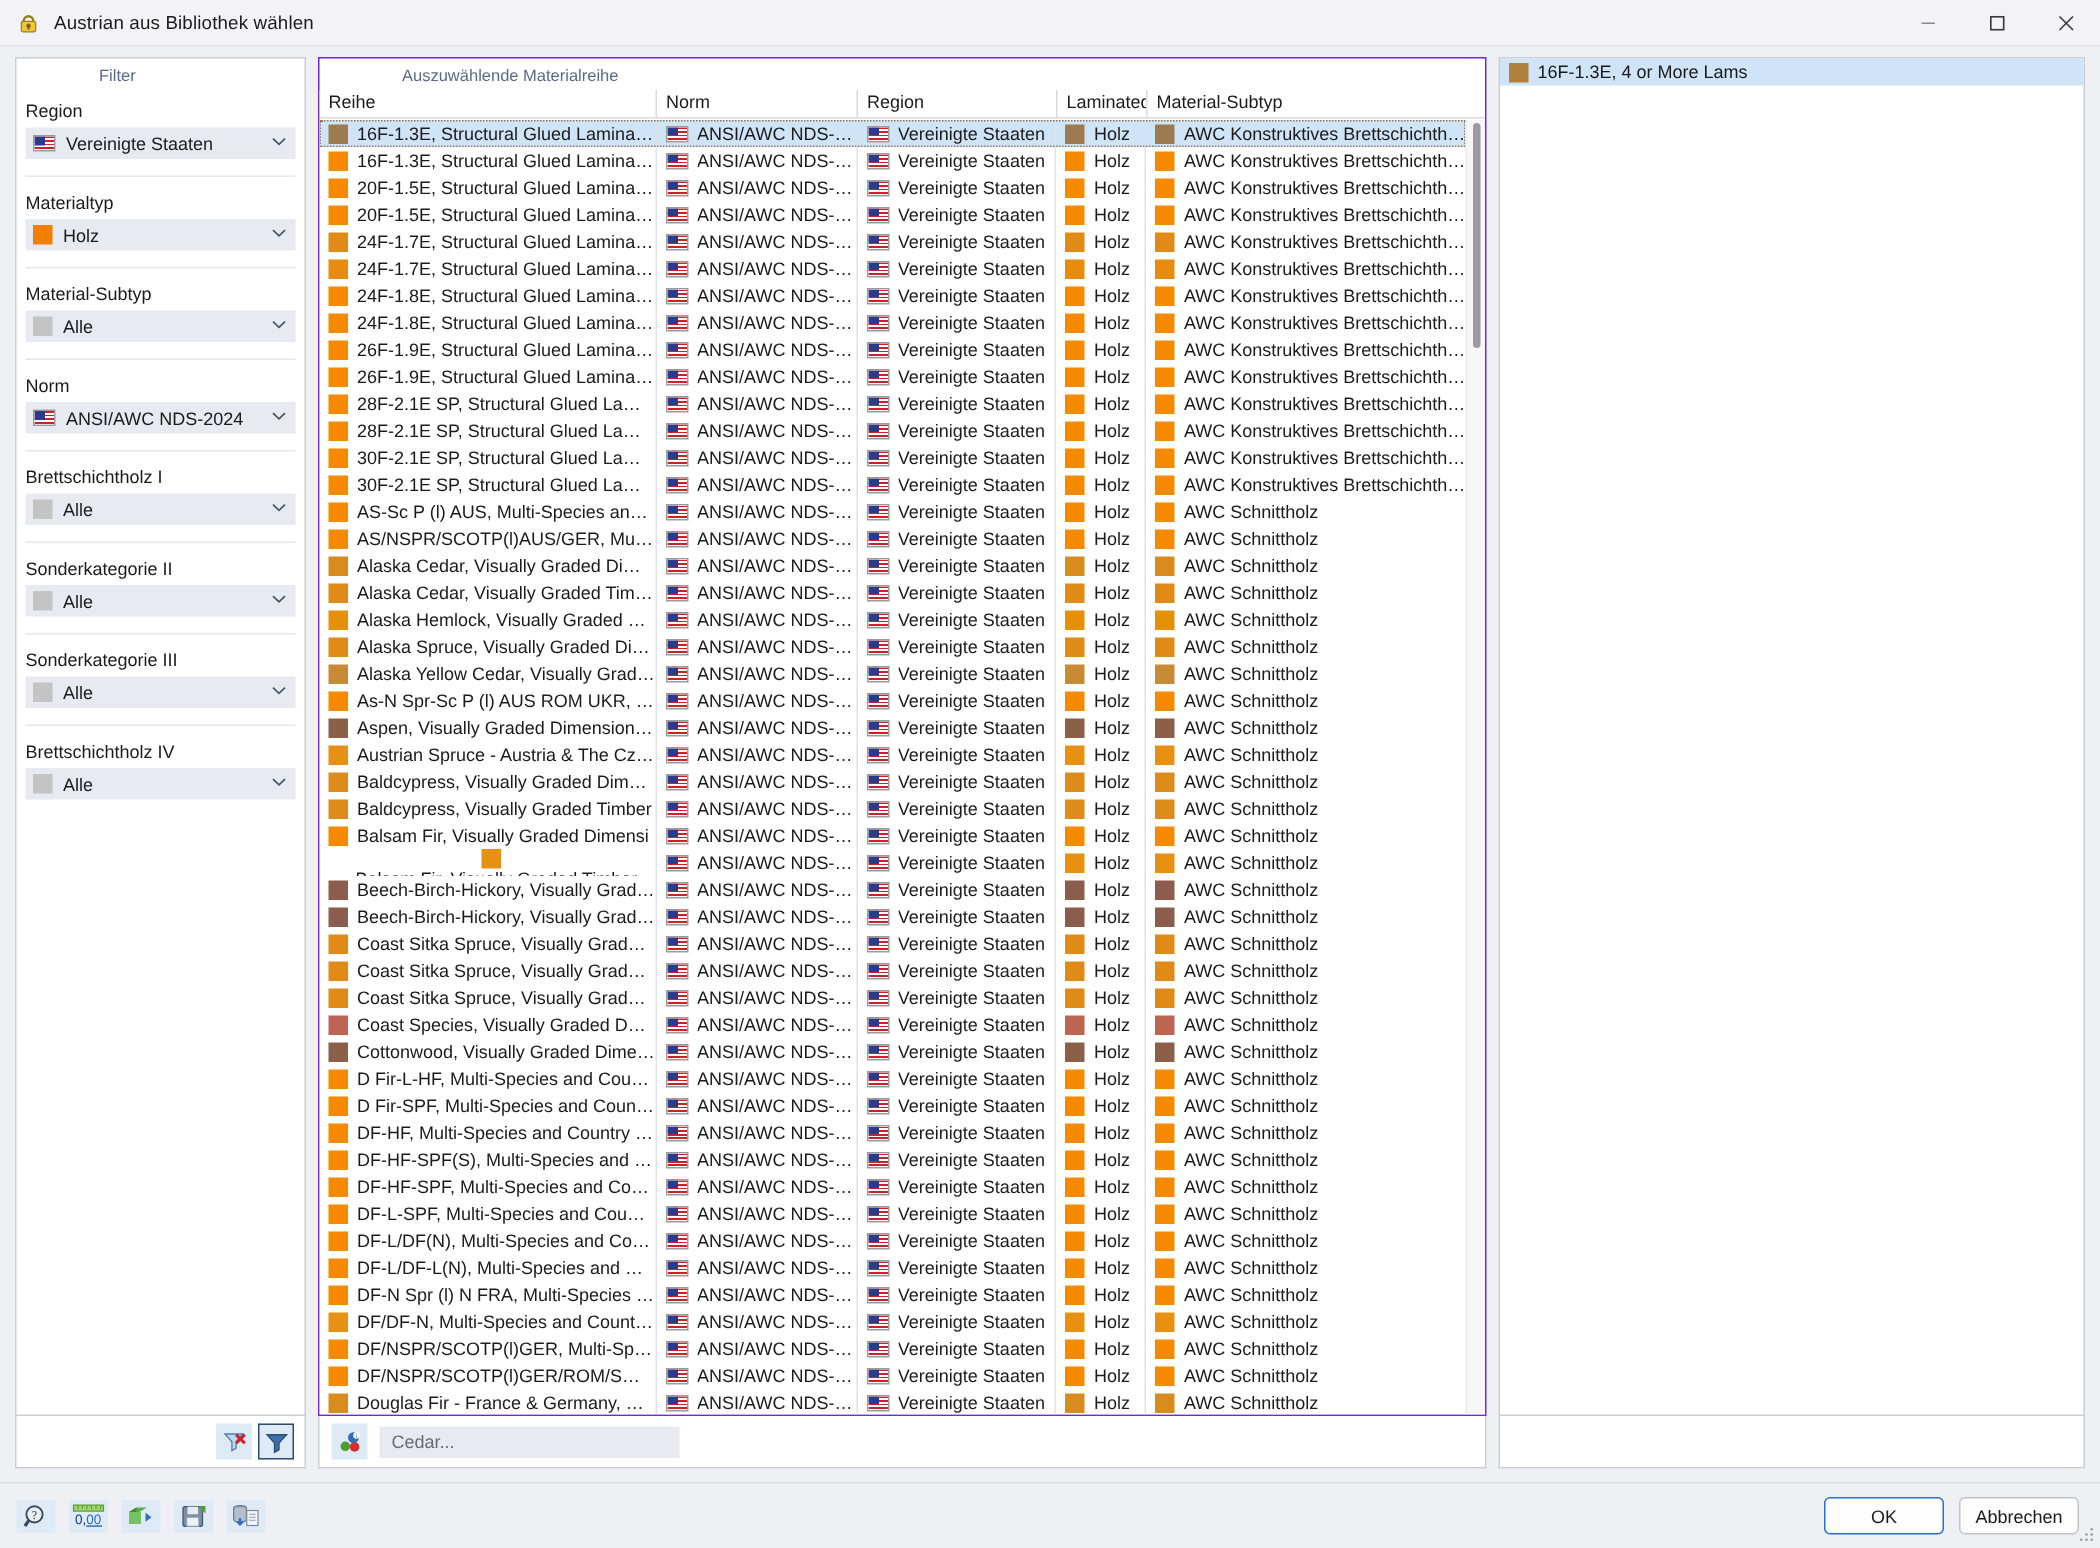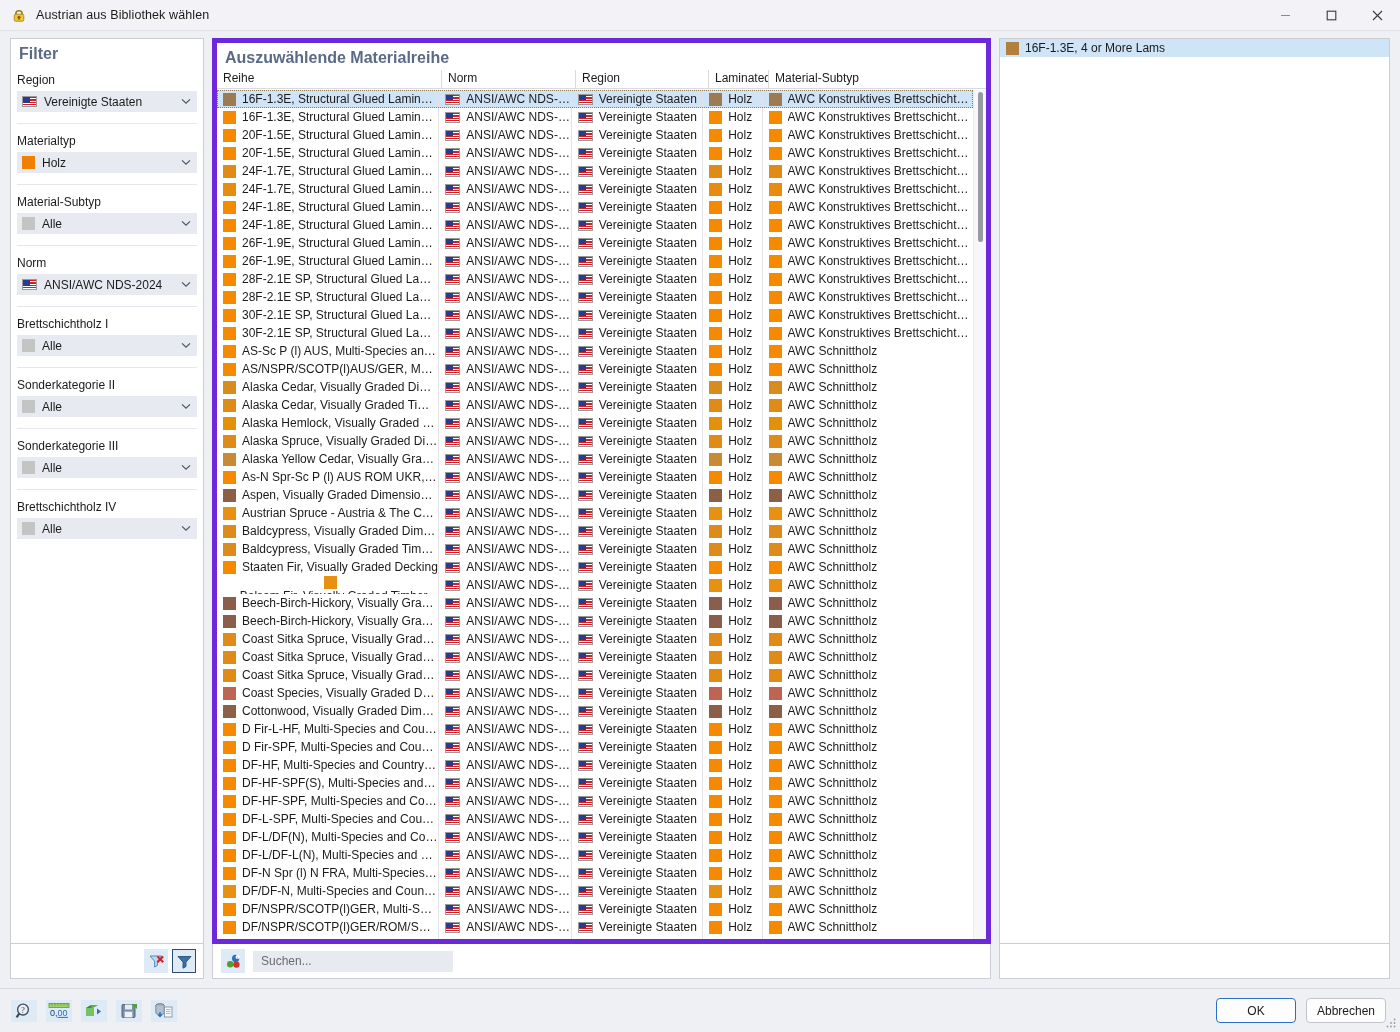--- a/index.html
+++ b/index.html
@@ -61,22 +61,23 @@
   }
 
   
   #filter-panel {
     left: 10px; top: 7px; width: 194px; height: 906px;
     background: #ffffff;
     border: 1px solid #cccdd4;
     overflow: hidden;
   }
   .panel-legend {
-    font-size: 16px; font-weight: bold; color: #5b6a86;
+    font-size: 11px; font-weight: normal; color: #5b6a86;
     padding: 6px 0 0 8px;
+    margin-left: 47px;
   }
   .field-label {
     font-size: 12px; color: #1b1b1b;
     padding: 10px 0 4px 6px;
   }
   .combo {
     margin: 0 6px;
     height: 21px;
     background: #e8eaf1;
     border: none;
@@ -117,21 +118,21 @@
   }
 
   .filter-sep {
     height: 1px; background: #e6e6ec; margin: 11px 6px 0 6px;
   }
 
   
   #center-panel {
     left: 212px; top: 7px; width: 779px; height: 906px;
     background: #ffffff;
-    border: 5px solid #6d28d9;
+    border: 1px solid #6d28d9;
     overflow: hidden;
     display: flex; flex-direction: column;
   }
   #center-legend { flex: 0 0 auto; }
 
   .tbl-wrap {
     flex: 1 1 auto;
     position: relative;
     overflow: hidden;
     margin: 3px 0 0 0;
@@ -1151,21 +1152,21 @@
                 <span class="lbl">Holz</span>
               </div>
               <div class="td" style="width: 213px;">
                 <span class="sw" style="background: rgb(221, 140, 28);"></span>
                 <span class="lbl">AWC Schnittholz</span>
               </div>
             </div>
             <div class="trow">
               <div class="td" style="width: 225px;">
                 <span class="sw" style="background: rgb(245, 138, 0);"></span>
-                <span class="lbl">Staaten Fir, Visually Graded Decking</span>
+                <span class="lbl">Balsam Fir, Visually Graded Dimensi</span>
               </div>
               <div class="td" style="width: 134px;">
                 <span class="flag">
                   <span class="stripes"></span>
                   <span class="canton"></span>
                 </span>
                 <span class="lbl">ANSI/AWC NDS-2024</span>
               </div>
               <div class="td" style="width: 133px;">
                 <span class="flag">
@@ -1781,21 +1782,21 @@
     <div id="search-strip">
       <div class="tool-btn">
         <svg width="17" height="17" viewBox="0 0 17 17">
           <circle cx="10.6" cy="5.4" r="3.6" fill="#2f6fc0"></circle>
           <circle cx="5.2" cy="11.2" r="3.2" fill="#4f9e2f"></circle>
           <circle cx="11.4" cy="11.6" r="3.2" fill="#cf3030"></circle>
           <circle cx="12.6" cy="4" r="2.1" fill="#ffffff"></circle>
           <text x="12.6" y="5.6" font-size="4.2" text-anchor="middle" fill="#2f6fc0" font-family="Liberation Sans">i</text>
         </svg>
       </div>
-      <div class="search-box" placeholder="Suchen...">Suchen...</div>
+      <div class="search-box" placeholder="Suchen...">Cedar...</div>
     </div>
 
     <div id="right-panel" class="panel">
       <div id="right-rows">
           <div class="rrow">
             <span class="sw" style="background: rgb(177, 128, 60);"></span>
             <span class="lbl">16F-1.3E, 4 or More Lams</span>
           </div>
         </div>
     </div>

